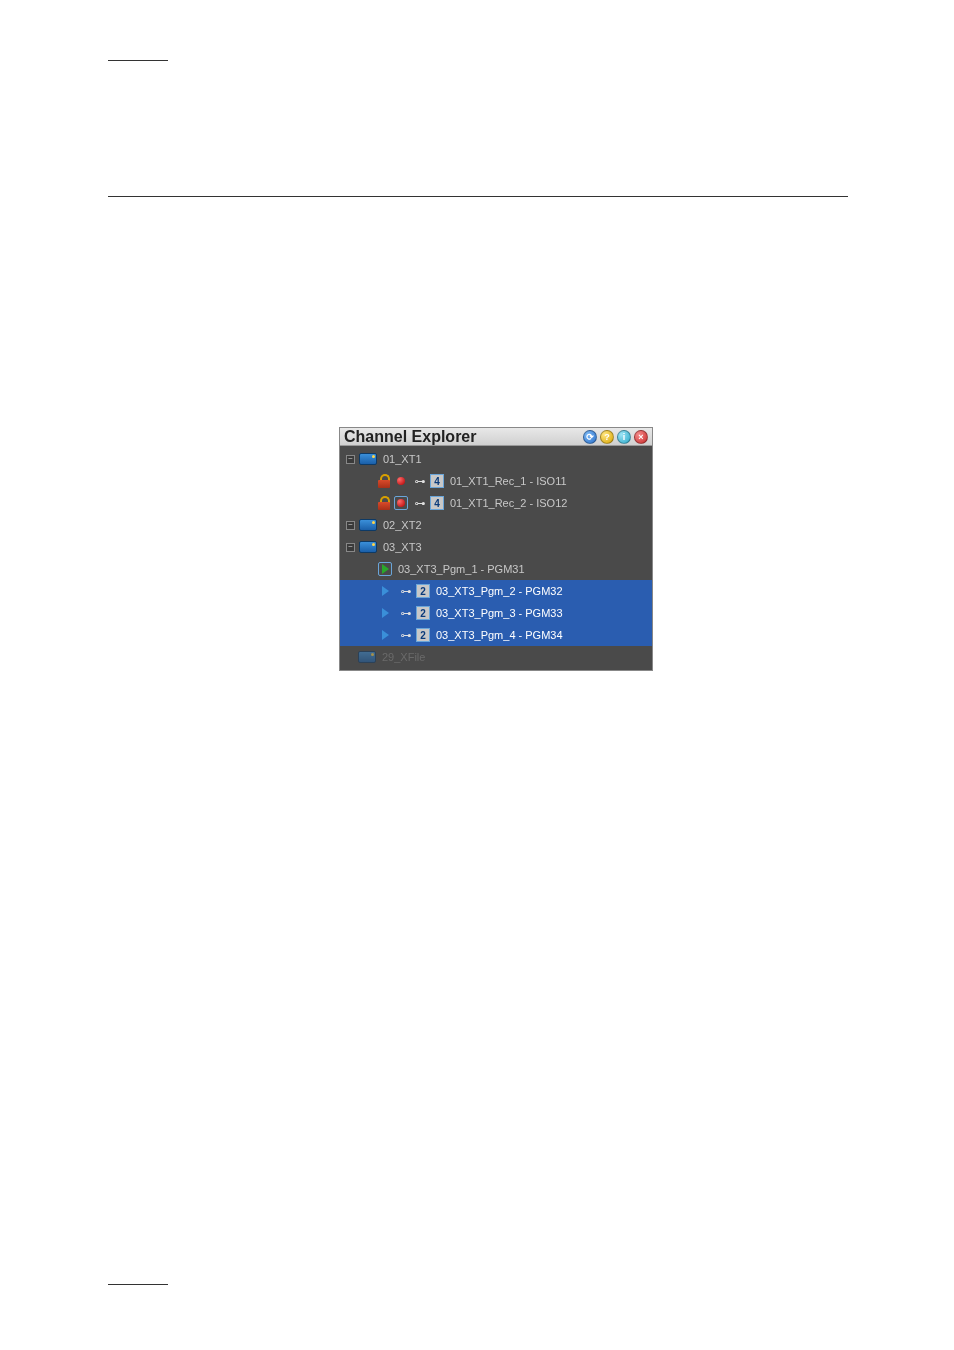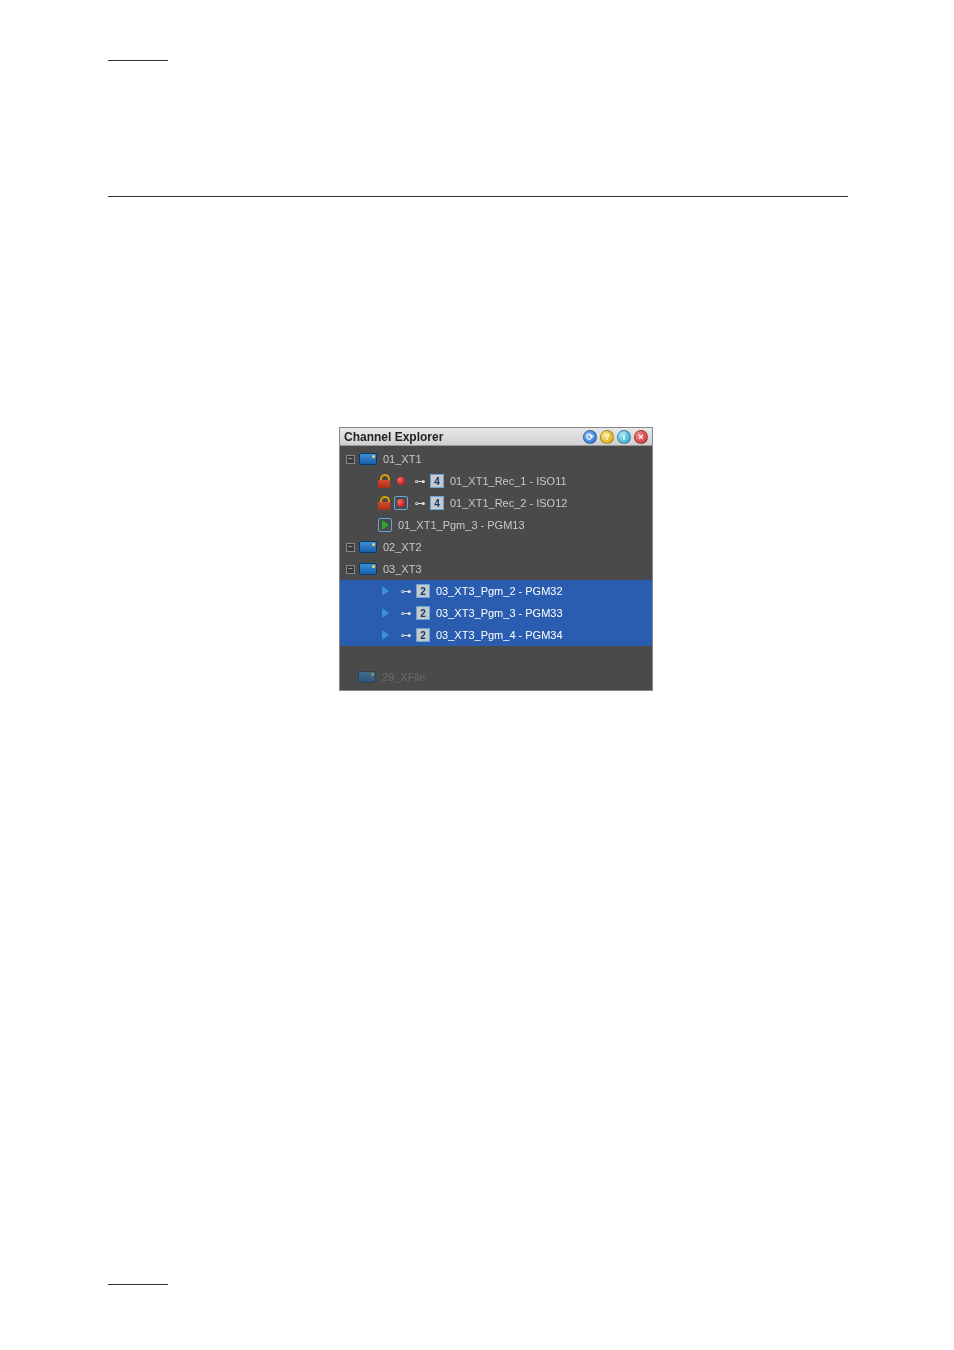--- a/index.html
+++ b/index.html
@@ -19,21 +19,21 @@
     
     .titlebar {
       background: linear-gradient(#e8e8e8, #d0d0d0);
       height: 18px;
       display: flex;
       align-items: center;
       padding: 0 4px;
       border-bottom: 1px solid #999;
     }
     .titlebar-text {
-      font-size: 12px;
+      font-size: 16px;
       font-weight: bold;
       color: #222;
       flex: 1;
     }
     .titlebtn {
       width: 14px;
       height: 14px;
       border-radius: 50%;
       margin-left: 3px;
       display: inline-flex;
@@ -204,38 +204,38 @@
     </div>
     <div class="node-row child-row">
       <span class="lock-icon"></span>
       <span class="rec-icon boxed">
           <span class="rec-dot"></span>
         </span>
       <span class="link-icon">⊶</span>
       <span class="num-badge">4</span>
       <span class="node-label">01_XT1_Rec_2 - ISO12</span>
     </div>
-    <div class="node-row child-row">
-      <span class="play-icon boxed">
-          <span class="play-tri"></span>
-        </span>
-      <span class="node-label">01_XT1_Pgm_3 - PGM13</span>
-    </div>
 
     <div class="node-row server-row">
       <span class="exp-box">−</span>
       <span class="server-icon"></span>
       <span class="node-label">02_XT2</span>
     </div>
 
     <div class="node-row server-row">
       <span class="exp-box">−</span>
       <span class="server-icon"></span>
       <span class="node-label">03_XT3</span>
     </div>
+    <div class="node-row child-row">
+      <span class="play-icon boxed">
+          <span class="play-tri"></span>
+        </span>
+      <span class="node-label">03_XT3_Pgm_1 - PGM31</span>
+    </div>
     <div class="node-row child-row selected">
       <span class="play-icon blue-play">
           <span class="play-tri"></span>
         </span>
       <span class="link-icon">⊶</span>
       <span class="num-badge">2</span>
       <span class="node-label">03_XT3_Pgm_2 - PGM32</span>
     </div>
     <div class="node-row child-row selected">
       <span class="play-icon blue-play">
@@ -247,19 +247,19 @@
     </div>
     <div class="node-row child-row selected">
       <span class="play-icon blue-play">
           <span class="play-tri"></span>
         </span>
       <span class="link-icon">⊶</span>
       <span class="num-badge">2</span>
       <span class="node-label">03_XT3_Pgm_4 - PGM34</span>
     </div>
 
-    <div class="node-row server-row dimmed" style="padding-left:18px;margin-top:20px;">
+    <div class="node-row server-row dimmed" style="padding-left:18px;">
       <span class="server-icon" style="opacity:0.5;"></span>
       <span class="node-label">29_XFile</span>
     </div>
 
   </div>
 </div>
 
 </body></html>

